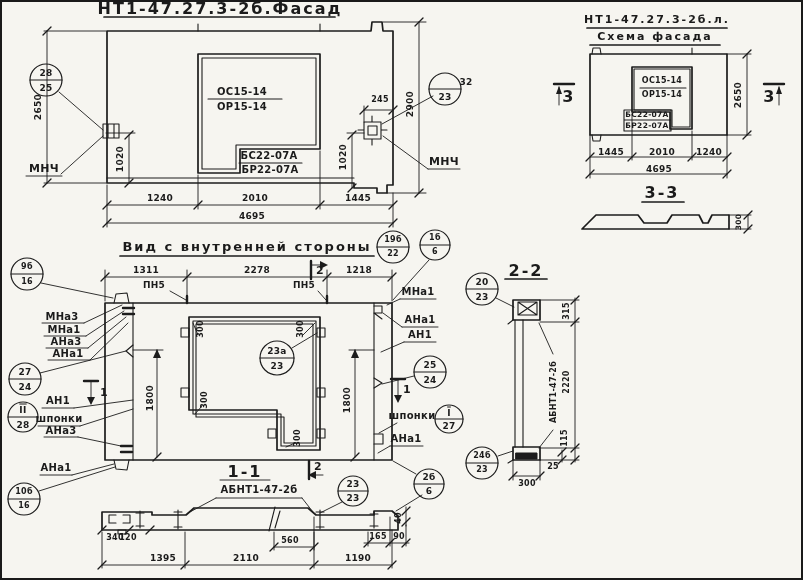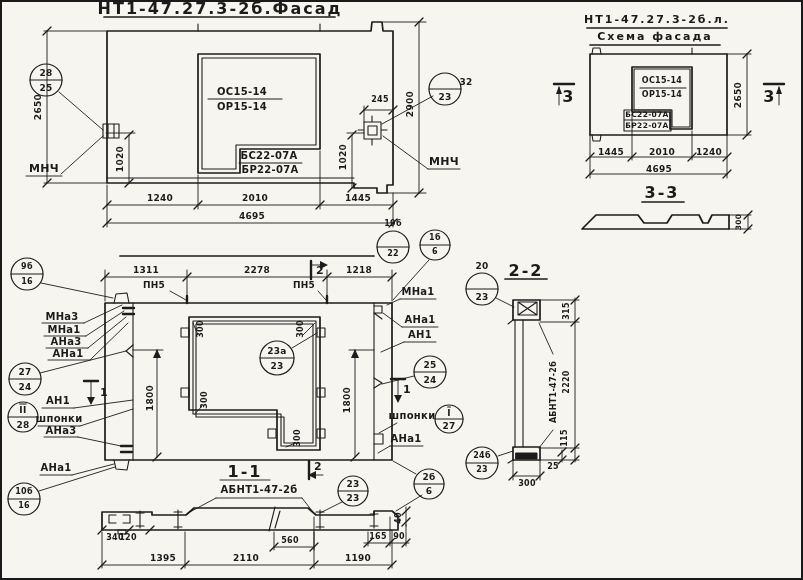--- a/index.html
+++ b/index.html
@@ -186,20 +186,21 @@
 <div class="t rot" style="left:736px;top:93px">2650</div>
 <div class="t" style="left:609px;top:150px">1445</div>
 <div class="t" style="left:660px;top:150px">2010</div>
 <div class="t" style="left:707px;top:150px">1240</div>
 <div class="t" style="left:657px;top:167px">4695</div>
 <div class="t s12" style="left:566px;top:95px">3</div>
 <div class="t s12" style="left:767px;top:95px">3</div>
 <div class="t s12 ttl" style="left:660px;top:191px">3-3</div>
 <div class="t rot s7" style="left:737px;top:220px">300</div>
 
+<div class="t s13 ttl" style="left:245px;top:244px">Вид с внутренней стороны</div>
 <div class="t" style="left:144px;top:268px">1311</div>
 <div class="t" style="left:255px;top:268px">2278</div>
 <div class="t" style="left:357px;top:268px">1218</div>
 <div class="t" style="left:152px;top:283px">ПН5</div>
 <div class="t" style="left:302px;top:283px">ПН5</div>
 <div class="t s11" style="left:318px;top:268px">2</div>
 <div class="t s11" style="left:316px;top:464px">2</div>
 <div class="t s11" style="left:102px;top:390px">1</div>
 <div class="t s11" style="left:405px;top:387px">1</div>
 <div class="t rot" style="left:148px;top:396px">1800</div>
@@ -216,21 +217,21 @@
 <div class="t s10" style="left:57px;top:417px">шпонки</div>
 <div class="t s10" style="left:59px;top:429px">АНа3</div>
 <div class="t s10" style="left:54px;top:466px">АНа1</div>
 <div class="t s10" style="left:416px;top:290px">МНа1</div>
 <div class="t s10" style="left:418px;top:318px">АНа1</div>
 <div class="t s10" style="left:418px;top:333px">АН1</div>
 <div class="t s10" style="left:410px;top:414px">шпонки</div>
 <div class="t s10" style="left:404px;top:437px">АНа1</div>
 <div class="t s8" style="left:25px;top:265px">9б</div>
 <div class="t s8" style="left:25px;top:280px">16</div>
-<div class="t s8" style="left:391px;top:222px">19б</div>
+<div class="t s8" style="left:391px;top:238px">19б</div>
 <div class="t s8" style="left:391px;top:252px">22</div>
 <div class="t s8" style="left:433px;top:236px">1б</div>
 <div class="t s8" style="left:433px;top:250px">6</div>
 <div class="t" style="left:23px;top:370px">27</div>
 <div class="t" style="left:23px;top:385px">24</div>
 <div class="t ov" style="left:21px;top:408px">II</div>
 <div class="t" style="left:21px;top:423px">28</div>
 <div class="t s8" style="left:22px;top:490px">10б</div>
 <div class="t s8" style="left:22px;top:504px">16</div>
 <div class="t" style="left:275px;top:349px">23а</div>
@@ -251,21 +252,21 @@
 <div class="t s8" style="left:288px;top:539px">560</div>
 <div class="t s8" style="left:376px;top:535px">165</div>
 <div class="t s8" style="left:397px;top:535px">90</div>
 <div class="t rot s8" style="left:397px;top:516px">40</div>
 <div class="t" style="left:161px;top:556px">1395</div>
 <div class="t" style="left:244px;top:556px">2110</div>
 <div class="t" style="left:356px;top:556px">1190</div>
 
 <div class="t s12 ttl" style="left:524px;top:269px">2-2</div>
 <div class="t rot s8" style="left:552px;top:390px">АБНТ1-47-2б</div>
-<div class="t" style="left:480px;top:264px">20</div>
+<div class="t" style="left:480px;top:280px">20</div>
 <div class="t" style="left:480px;top:295px">23</div>
 <div class="t s8" style="left:480px;top:454px">24б</div>
 <div class="t s8" style="left:480px;top:468px">23</div>
 <div class="t rot s8" style="left:565px;top:309px">315</div>
 <div class="t rot s8" style="left:565px;top:380px">2220</div>
 <div class="t rot s8" style="left:563px;top:436px">115</div>
 <div class="t s8" style="left:551px;top:465px">25</div>
 <div class="t s8" style="left:525px;top:482px">300</div>
 
 </div>

